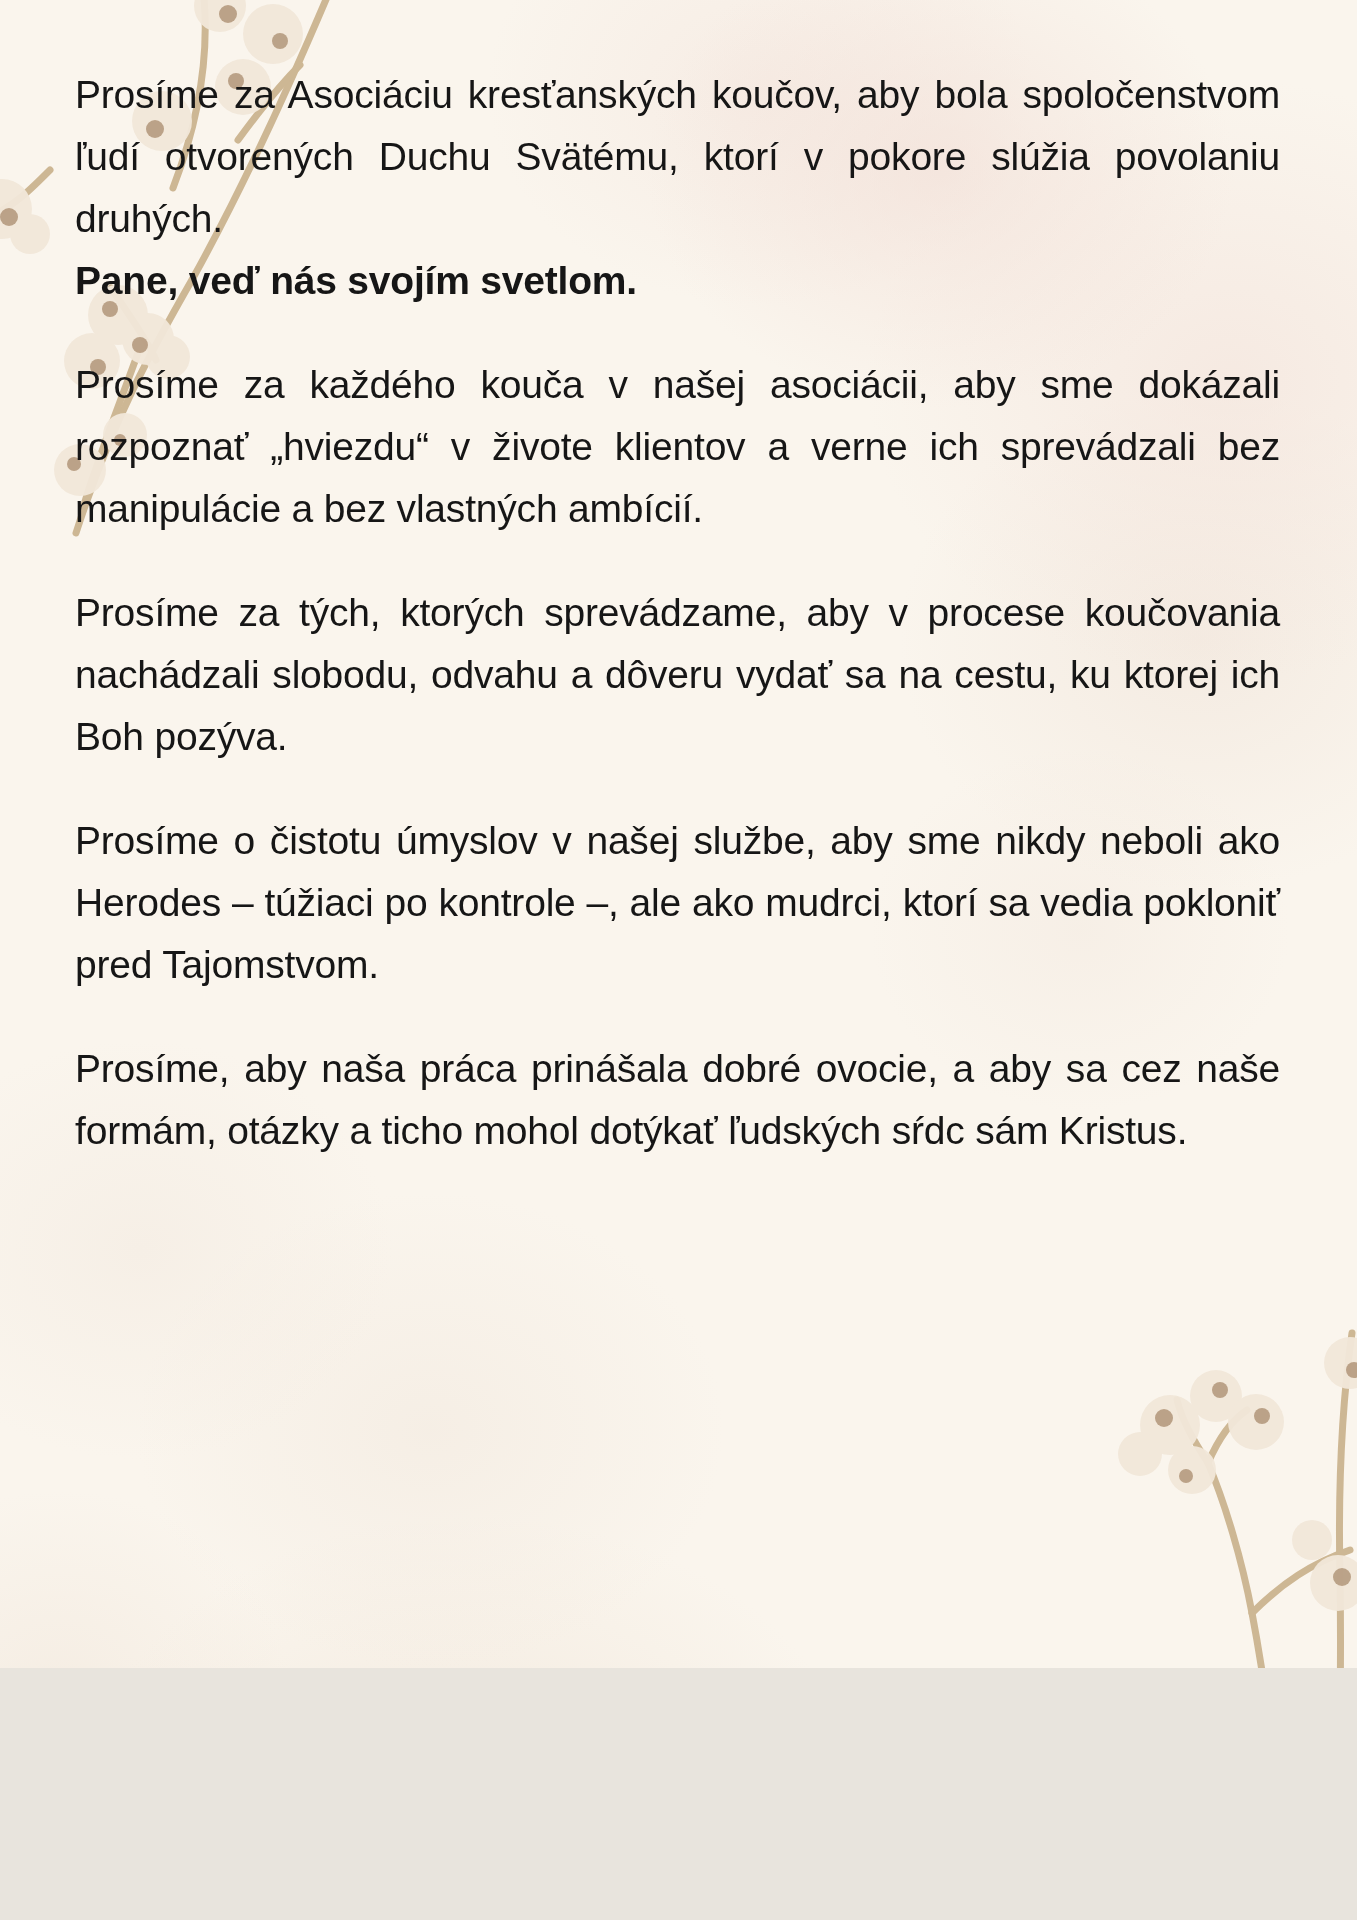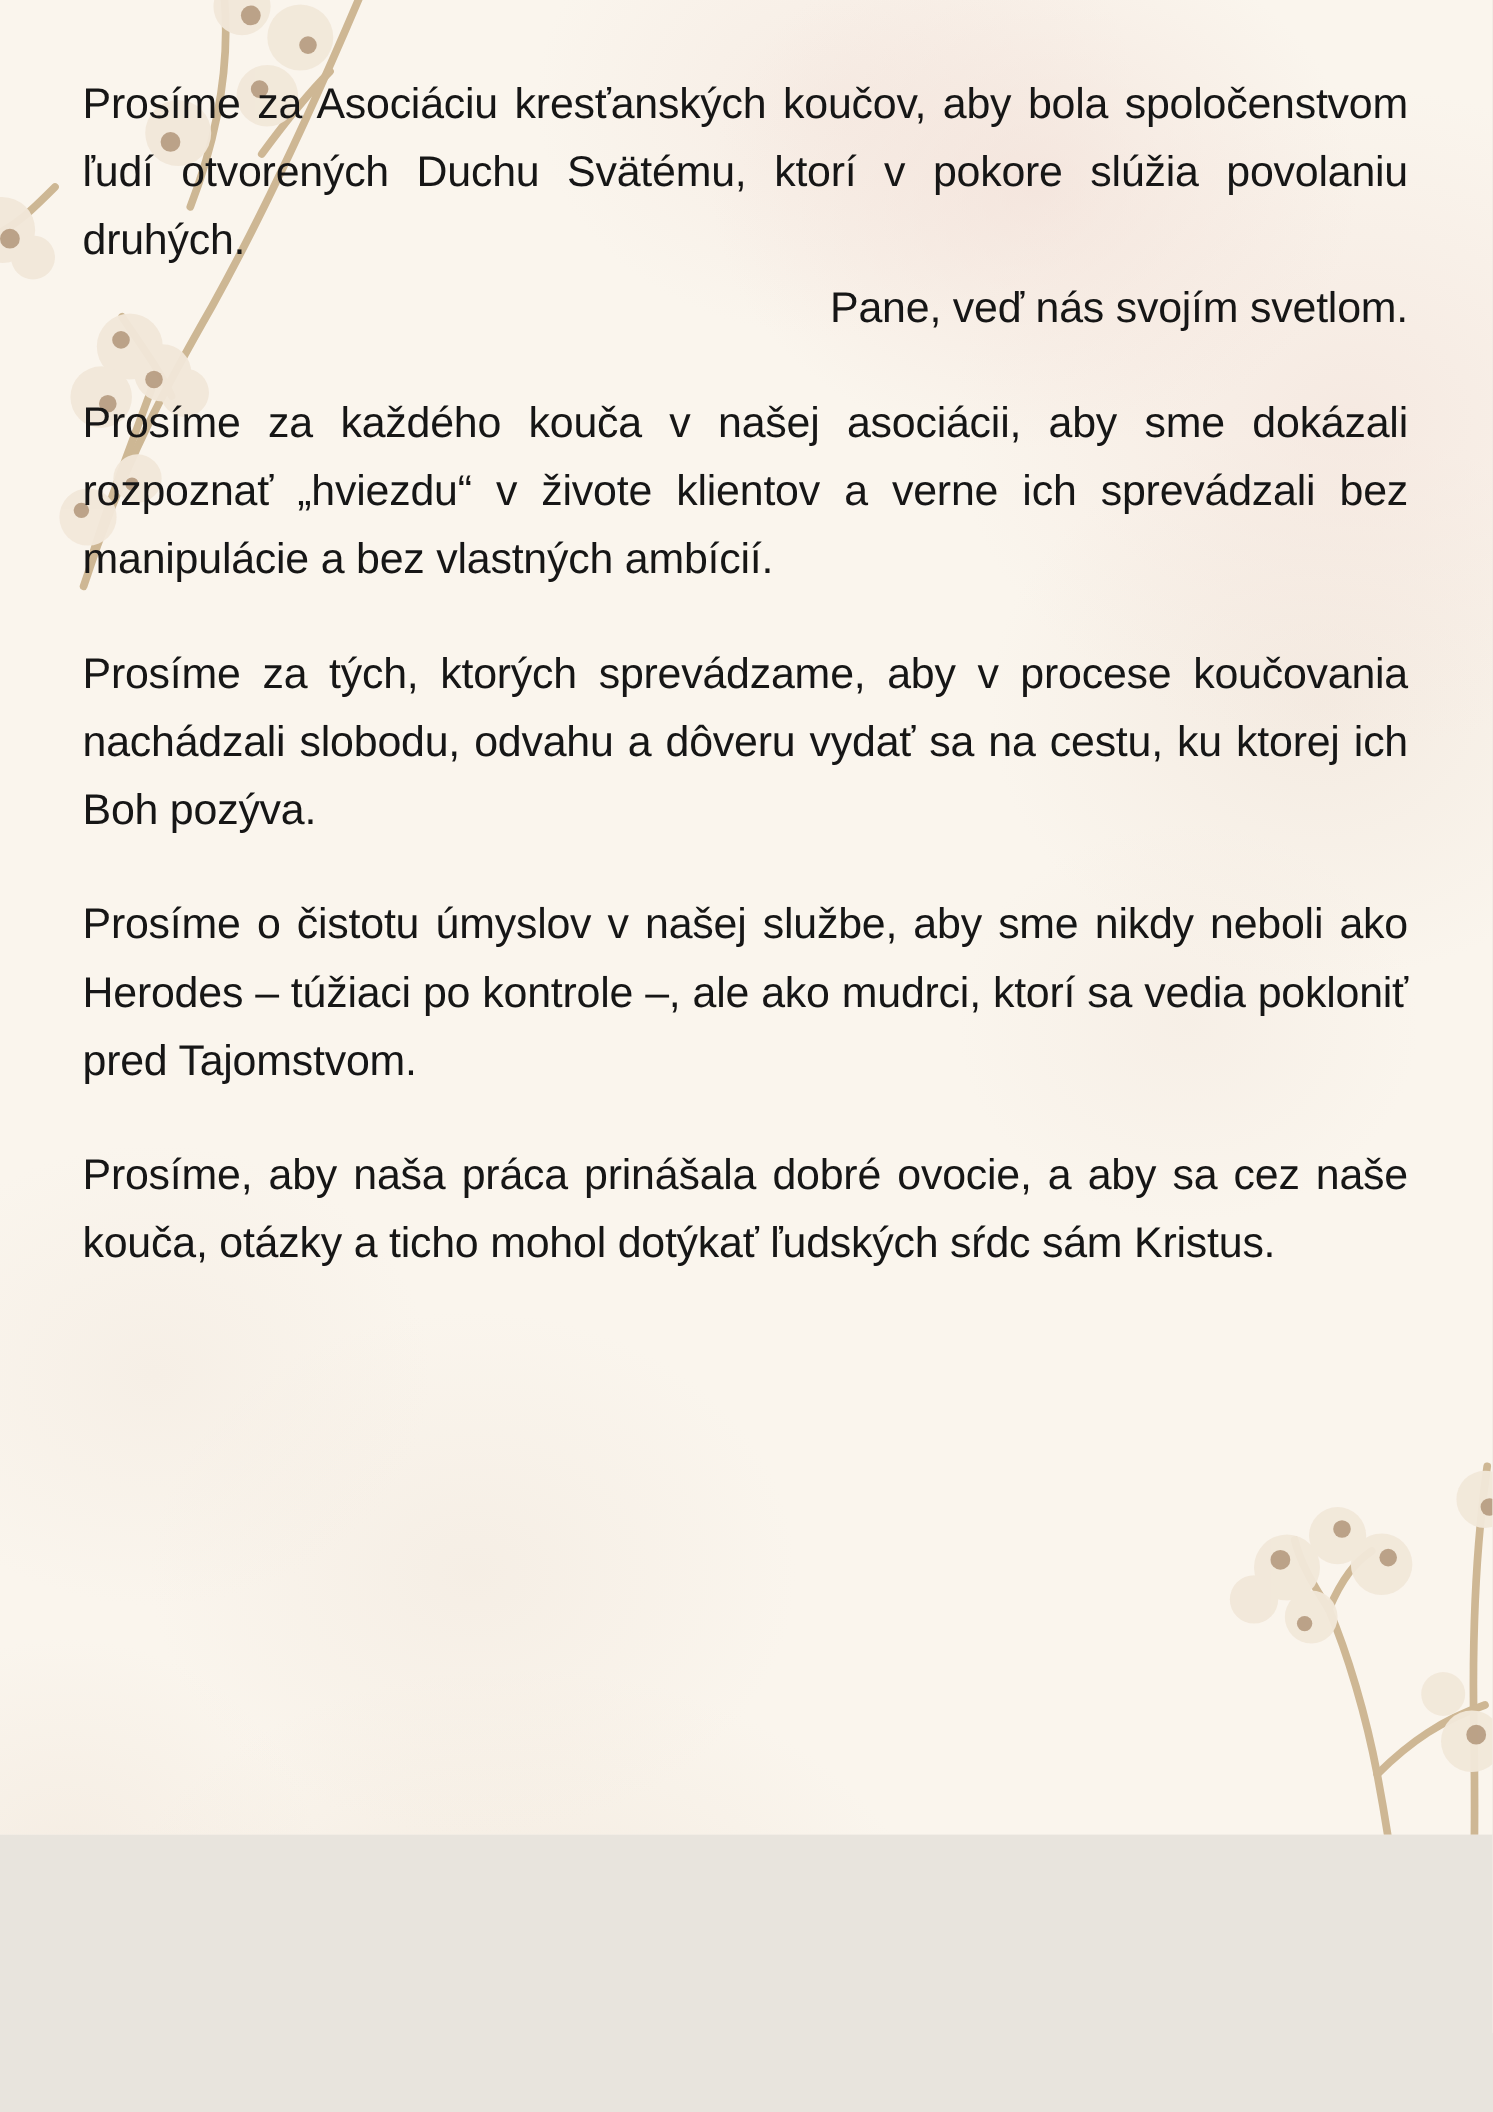--- a/index.html
+++ b/index.html
@@ -39,21 +39,21 @@
     position:absolute; z-index:3;
     left:75px; top:64px; width:1205px;
   }
   .content p {
     font-size:39px; line-height:62px;
     text-align:justify;
     margin:0 0 42px 0;
     letter-spacing:-0.2px;
   }
   .content p.p-tight { margin-bottom:0; }
-  .content p.refrain { text-align:right; }
+  .content p.refrain { text-align:left;font-weight:bold; }
 
   .heading {
     position:absolute; z-index:3;
     left:125px; top:1712px; width:980px;
     font-size:42px; font-weight:bold; line-height:76px;
     text-align:center; white-space:pre-wrap;
     color:#0e0e0e;
     letter-spacing:-0.2px;
   }
 
@@ -157,21 +157,21 @@
       <circle cx="294" cy="566" r="8"></circle>
     </g>
   </svg>
 
   <main class="content">
     <p class="p-tight">Prosíme za Asociáciu kresťanských koučov, aby bola spoločenstvom ľudí otvorených Duchu Svätému, ktorí v pokore slúžia povolaniu druhých.</p>
     <p class="refrain">Pane, veď nás svojím svetlom.</p>
     <p>Prosíme za každého kouča v našej asociácii, aby sme dokázali rozpoznať „hviezdu“ v živote klientov a verne ich sprevádzali bez manipulácie a bez vlastných ambícií.</p>
     <p>Prosíme za tých, ktorých sprevádzame, aby v procese koučovania nachádzali slobodu, odvahu a dôveru vydať sa na cestu, ku ktorej ich Boh pozýva.</p>
     <p>Prosíme o čistotu úmyslov v našej službe, aby sme nikdy neboli ako Herodes – túžiaci po kontrole –, ale ako mudrci, ktorí sa vedia pokloniť pred Tajomstvom.</p>
-    <p>Prosíme, aby naša práca prinášala dobré ovocie, a aby sa cez naše kouča, otázky a ticho mohol dotýkať ľudských sŕdc sám Kristus.</p>
+    <p>Prosíme, aby naša práca prinášala dobré ovocie, a aby sa cez naše formám, otázky a ticho mohol dotýkať ľudských sŕdc sám Kristus.</p>
   </main>
 
 
   <svg class="logo-svg" width="210" height="160" viewBox="0 0 210 160">
     <text class="logo-acronym" x="4" y="138" textLength="186" lengthAdjust="spacingAndGlyphs">AKK</text>
     <g transform="translate(66,2)">
       <path d="M38,0 C20,26 6,48 8,68 C10,88 28,100 44,97 C60,94 70,80 66,62 C63,49 52,38 50,24 C49,15 44,7 38,0 Z" fill="#e52735"></path>
       <path d="M44,30 C50,48 58,58 54,74 C50,86 38,92 30,88 C42,84 48,76 46,62 C45,50 42,40 44,30 Z" fill="#faf5ed"></path>
       <path d="M34,48 C38,60 41,68 38,80 C36,87 29,91 25,88 C31,83 33,75 32,64 C31,56 32,52 34,48 Z" fill="#faf5ed" opacity="0.9"></path>
     </g>

